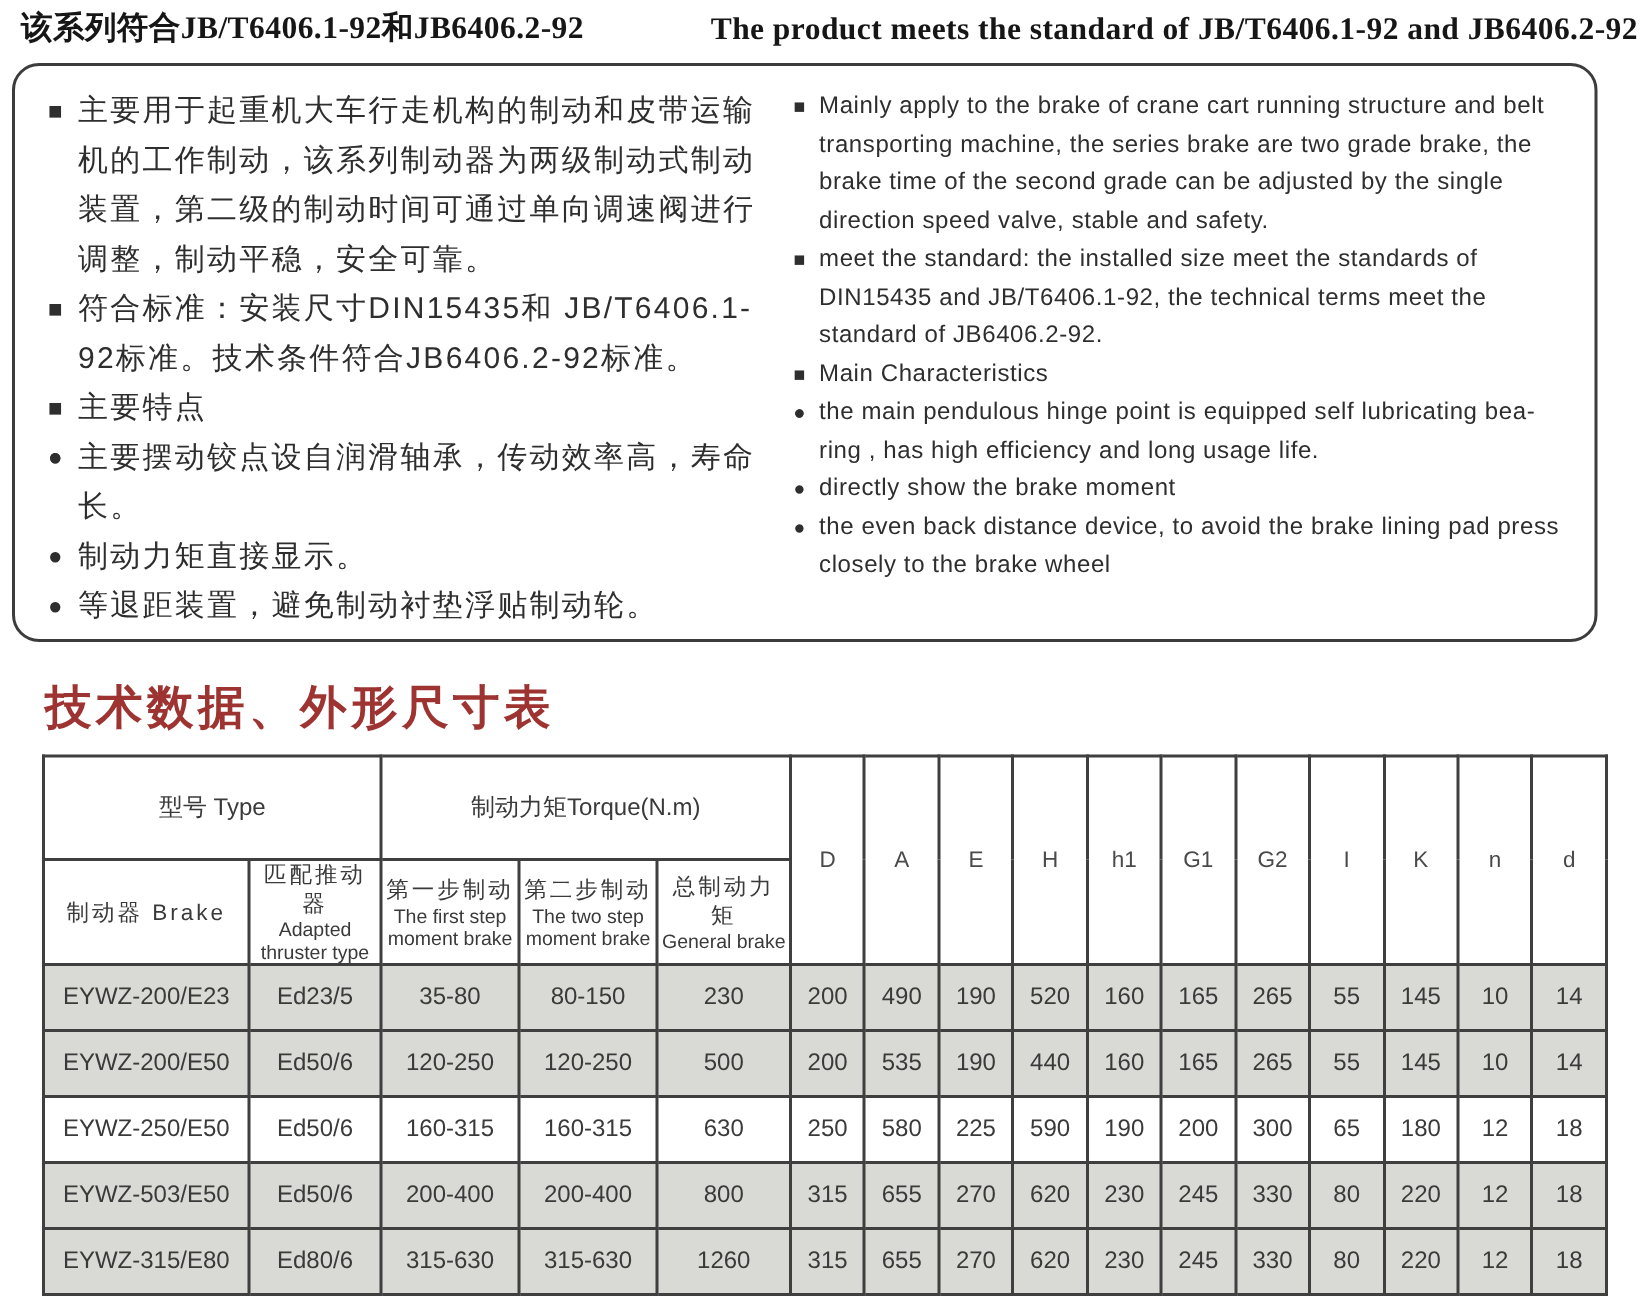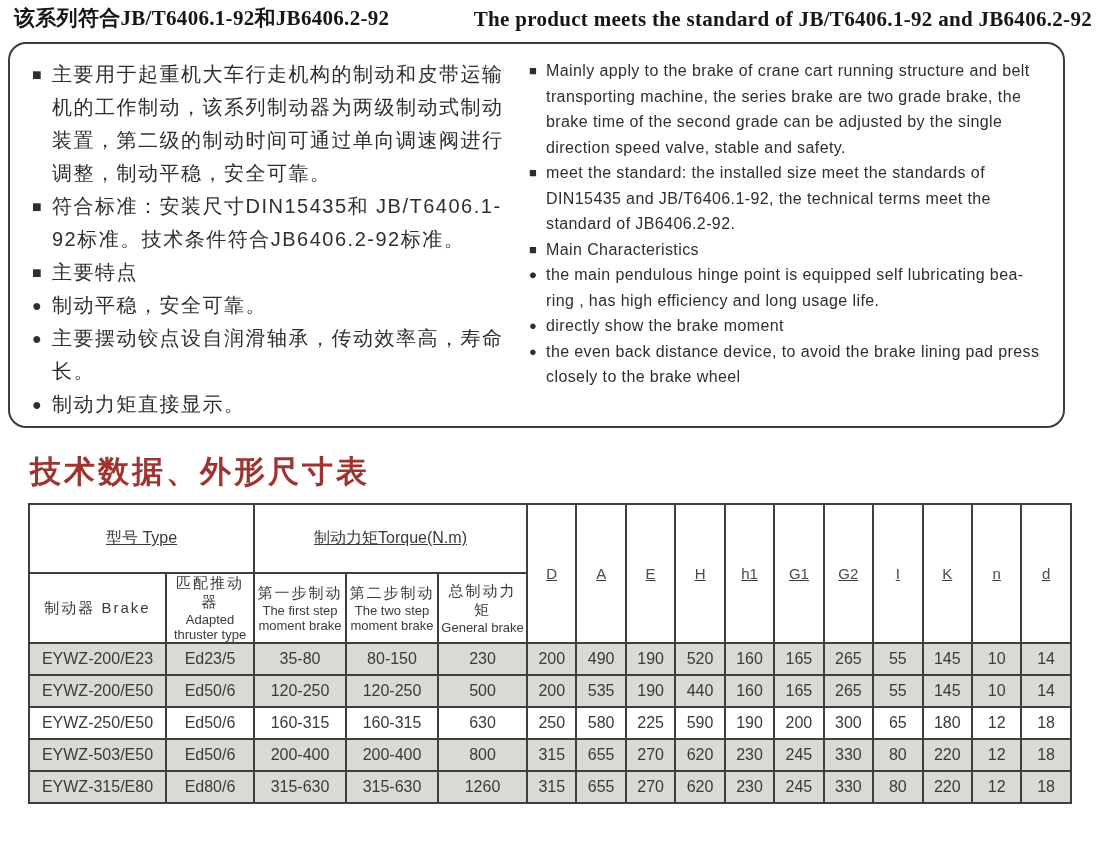--- a/index.html
+++ b/index.html
@@ -52,43 +52,43 @@
   
   table.tech {
     position:absolute; top:503px; left:28px; width:1042px;
     border-collapse:collapse; table-layout:fixed;
     font-size:16px; color:#3a3a3a; text-align:center;
   }
   table.tech th, table.tech td {
     border:2px solid #3f3f3f; font-weight:normal; vertical-align:middle;
     padding:0 2px; background:#ffffff;
   }
-  tr.hdr1 { height:69px;text-decoration:underline; }
+  tr.hdr1 { height:69px; }
   tr.hdr2 { height:66px; }
-  tr.data-row { height:32px;margin-left:16px; }
+  tr.data-row { height:44px;margin-left:16px; }
   .sub-zh { font-size:15px; letter-spacing:2px; }
   .sub-en { font-size:13px; letter-spacing:0; line-height:15px; }
   .dim-th { font-size:15px; color:#4a4a4a; }
   td.shaded, tr.shaded td { background:var(--row-shade, #d9d9d5); }
 </style>
 </head>
 <body style="--row-shade: #d9d9d5;">
 
 <div class="page-header">
   <span>该系列符合JB/T6406.1-92和JB6406.2-92</span>
   <span>The product meets the standard of  JB/T6406.1-92 and JB6406.2-92</span>
 </div>
 
 <div class="intro-box">
   <div class="intro-col zh">
     <ul class="bullets" id="zh-bullets">
         <li><span class="marker">■</span><span>主要用于起重机大车行走机构的制动和皮带运输机的工作制动，该系列制动器为两级制动式制动装置，第二级的制动时间可通过单向调速阀进行调整，制动平稳，安全可靠。</span></li>
         <li><span class="marker">■</span><span>符合标准：安装尺寸DIN15435和 JB/T6406.1-92标准。技术条件符合JB6406.2-92标准。</span></li>
         <li><span class="marker">■</span><span>主要特点</span></li>
-        <li><span class="marker">●</span><span>制动平稳，安全可靠。</span></li>
+        <li><span class="marker">●</span></li>
         <li><span class="marker">●</span><span>主要摆动铰点设自润滑轴承，传动效率高，寿命长。</span></li>
         <li><span class="marker">●</span><span>制动力矩直接显示。</span></li>
         <li><span class="marker">●</span><span>等退距装置，避免制动衬垫浮贴制动轮。</span></li>
       </ul>
   </div>
   <div class="intro-col en">
     <ul class="bullets" id="en-bullets">
         <li><span class="marker">■</span><span>Mainly apply to the brake of crane cart running structure and belt transporting machine, the series brake are two grade brake, the brake time of the second grade can be adjusted by the single direction speed valve, stable and safety.</span></li>
         <li><span class="marker">■</span><span>meet the standard: the installed size meet the standards of DIN15435 and JB/T6406.1-92, the technical terms meet the standard of JB6406.2-92.</span></li>
         <li><span class="marker">■</span><span>Main Characteristics</span></li>

